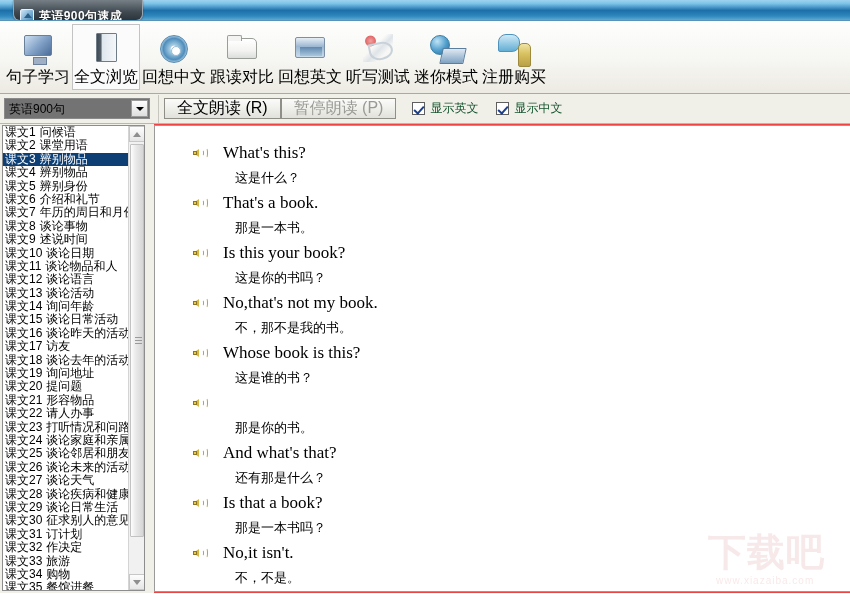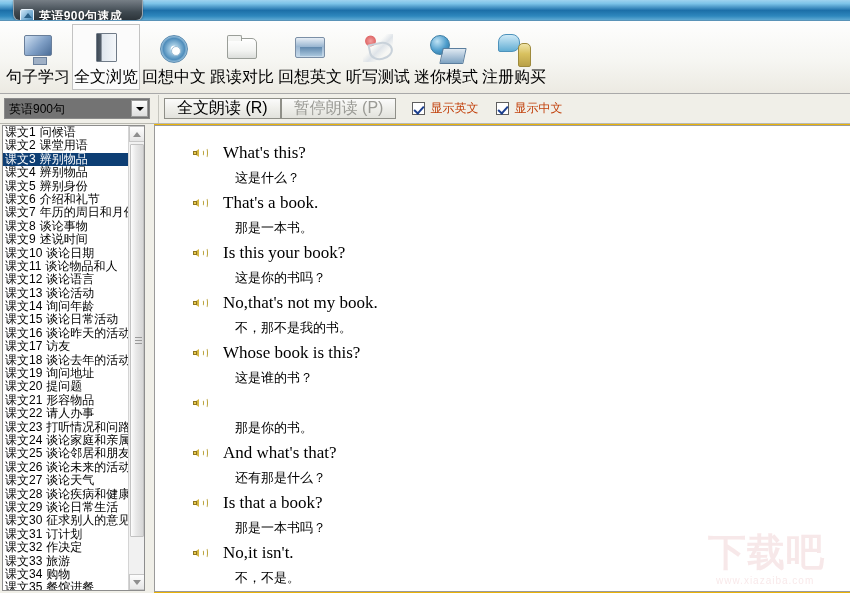--- a/index.html
+++ b/index.html
@@ -227,21 +227,21 @@
     font-size:16px;
     background: linear-gradient(to bottom,#fbfbfb 0%, #f0f0ec 45%, #e2e2dc 100%);
     border:1px solid #8f8f88;
     color:#000;
     display:flex; align-items:center; justify-content:center;
     cursor:default;
   }
   .ctlbtn.disabled{ color:#9a9a95; }
   .chkwrap{
     display:flex; align-items:center; gap:5px;
-    font-size:12px; margin-right:18px; color:#c2410c;
+    font-size:12px; margin-right:18px; color:#14532d;
   }
   .chkwrap.first{ margin-left:16px; }
   .chkbox{
     width:13px;height:13px;
     background:#fff;border:1px solid #5f5f5f;
     position:relative; flex:none;
   }
   .chkbox::after{
     content:"";
     position:absolute; left:3px; top:1px;
@@ -250,21 +250,21 @@
     border-width: 0 2px 2px 0;
     transform: rotate(42deg);
   }
 
   
   .body {
     position:relative;
     width:850px;
     height: 469px;
     display:flex;
-    background:#eab308;
+    background:#ef4444;
   }
   .sidebar{
     width: 148px;
     height: 469px;
     background:#f0efe8;
     padding: 1px 2px 2px 2px;
     position:relative;
   }
   .listbox{
     width:143px; height:466px;

